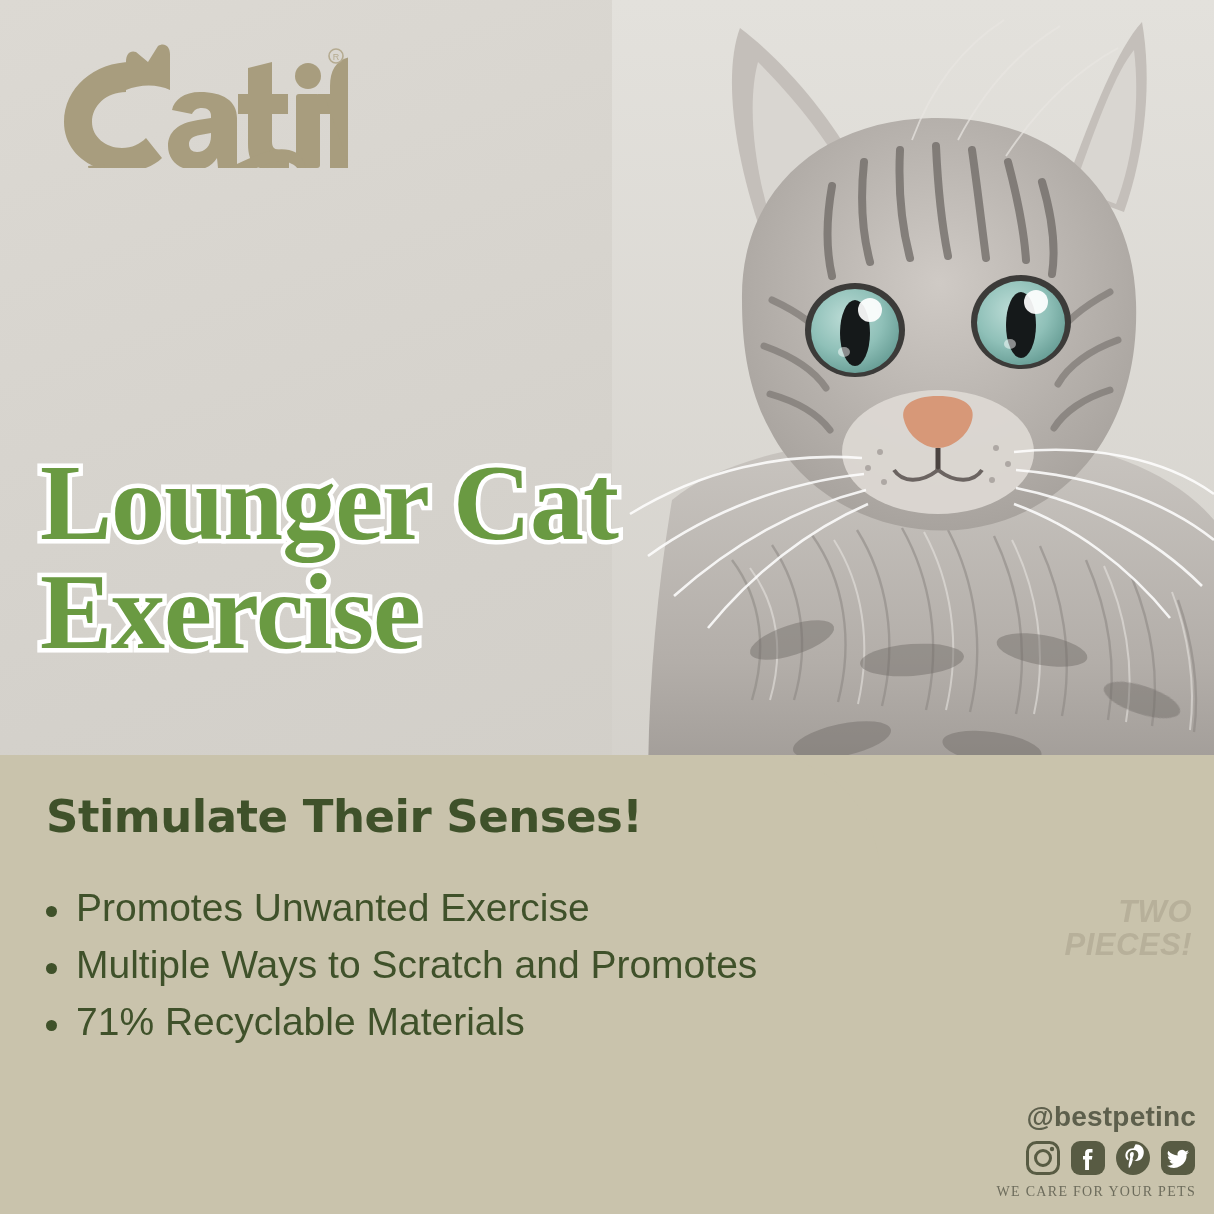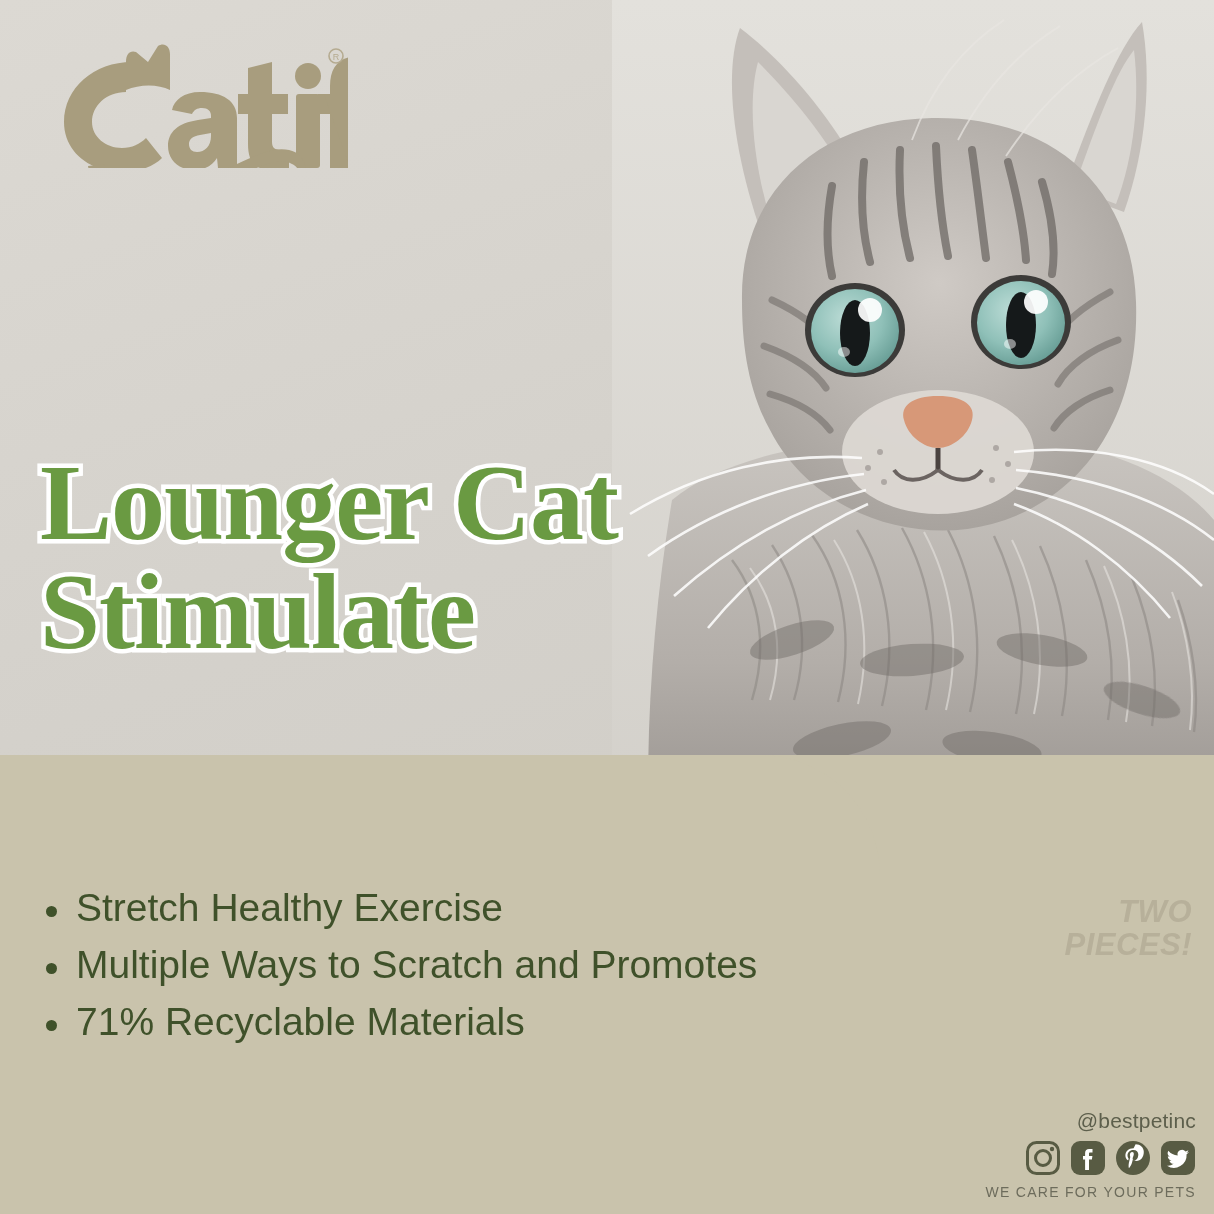--- a/index.html
+++ b/index.html
@@ -86,27 +86,27 @@
     color:#b7b09a;
   }
   .twopieces span{display:block;}
 
   
   .social{
     position:absolute;right:18px;bottom:14px;width:220px;text-align:right;
   }
   .handle{
     font-family:"Liberation Sans",sans-serif;
-    font-weight:normal;font-size:21px;color:#5d5f4c;
+    font-weight:bold;font-size:28px;color:#5d5f4c;
     margin-bottom:7px;letter-spacing:0.2px;
   }
   .icons{display:flex;justify-content:flex-end;gap:9px;margin-bottom:8px;}
   .icons svg{display:block;width:36px;height:36px;}
   .tagline{
-    font-family:Liberation Sans, sans-serif;
+    font-family:Liberation Serif, serif;
     font-size:14px;color:#6d6c5c;letter-spacing:1.3px;
   }
 </style>
 </head>
 <body>
 
 <div id="poster">
 
   <div class="photo">
     <svg viewBox="0 0 602 890" xmlns="http://www.w3.org/2000/svg">
@@ -296,29 +296,30 @@
       </g>
       <g fill="#b5ab90">
         <circle cx="288" cy="18" r="7" fill="none" stroke="#b5ab90" stroke-width="1.6"></circle>
         <text x="288" y="22" font-family="Liberation Sans, sans-serif" font-size="9" text-anchor="middle" fill="#b5ab90">R</text>
       </g>
     </svg>
   </div>
 
   <div class="headline">
     <span class="ln">Lounger Cat</span>
-    <span class="ln">Stimulate</span>
+    <span class="ln">Exercise</span>
   </div>
 
   <div class="panel"></div>
   <div class="notch-curve"></div>
 
+  <div class="subhead">Stimulate Their Senses!</div>
 
   <ul class="bullets">
-    <li>Stretch Healthy Exercise</li>
+    <li>Promotes Unwanted Exercise</li>
     <li>Multiple Ways to Scratch and Promotes</li>
     <li>71% Recyclable Materials</li>
   </ul>
 
   <div class="twopieces">
     <span>TWO</span>
     <span>PIECES!</span>
   </div>
 
   <div class="social">

